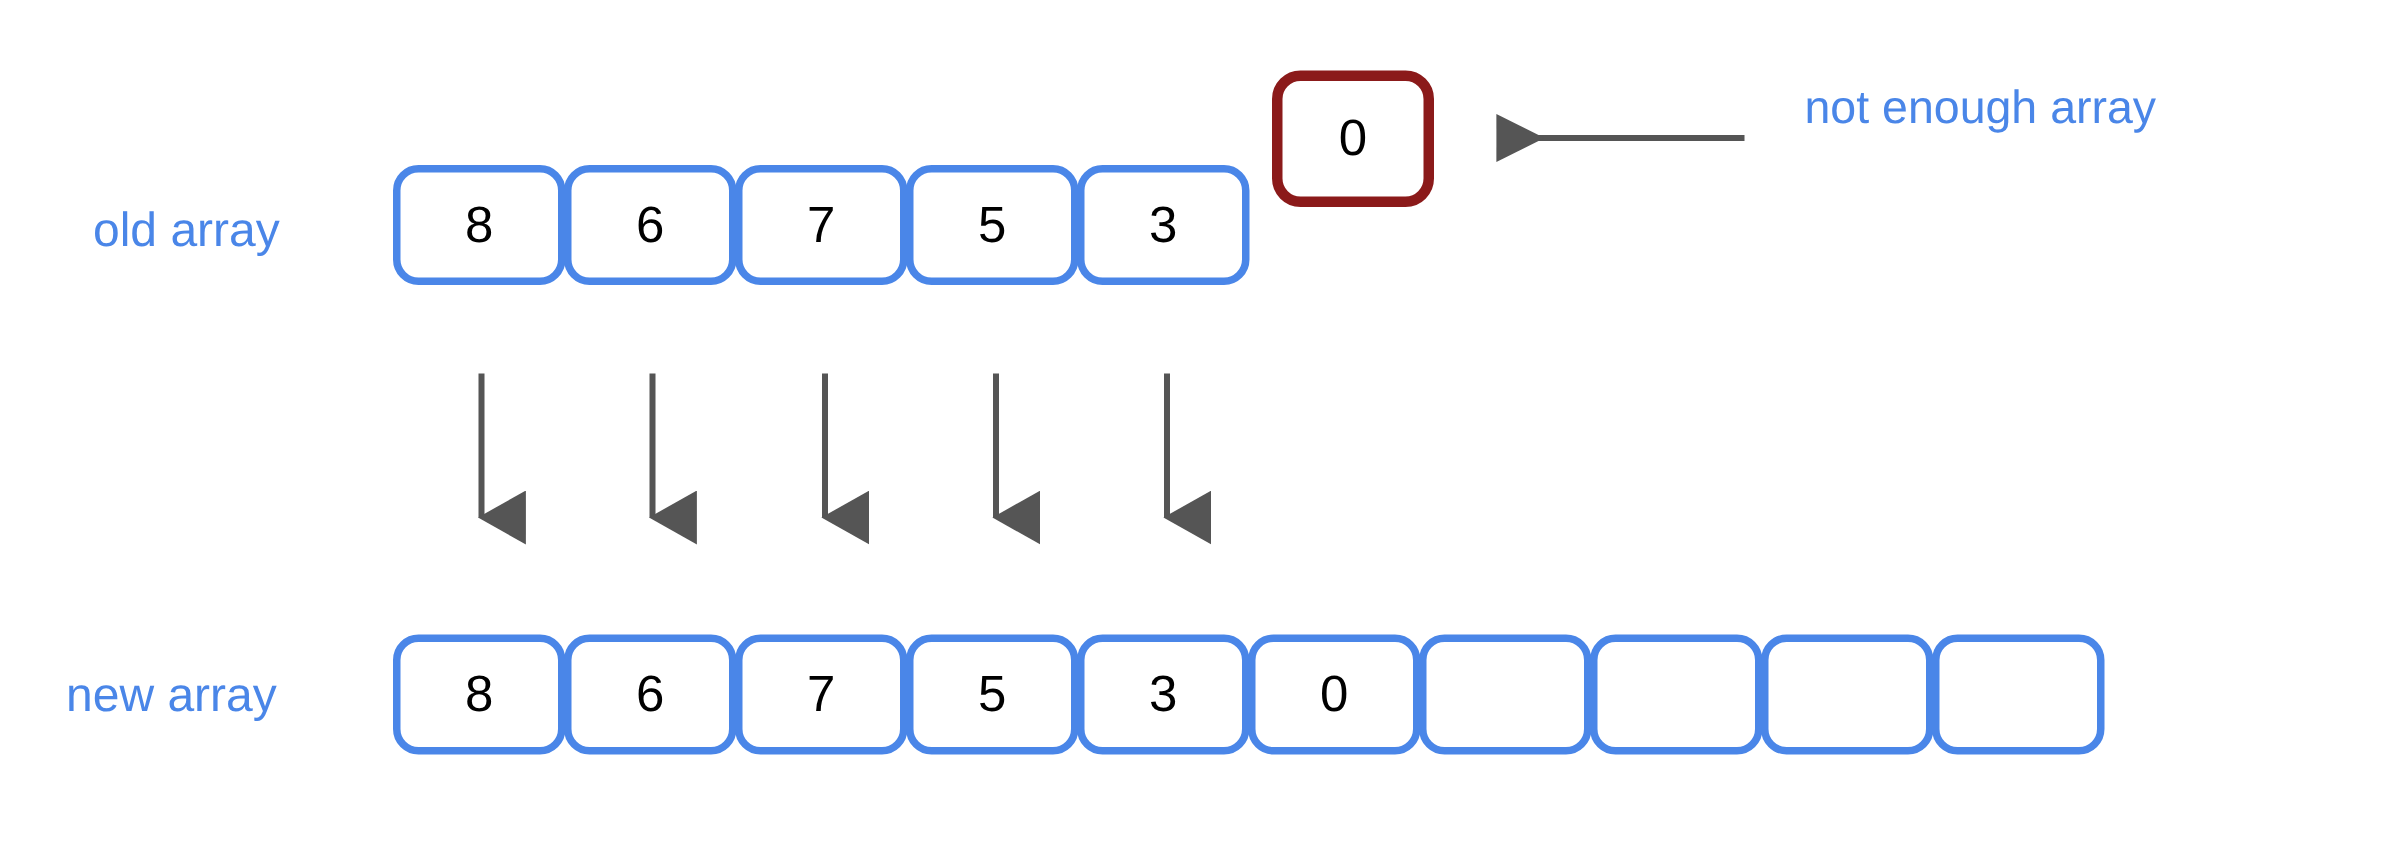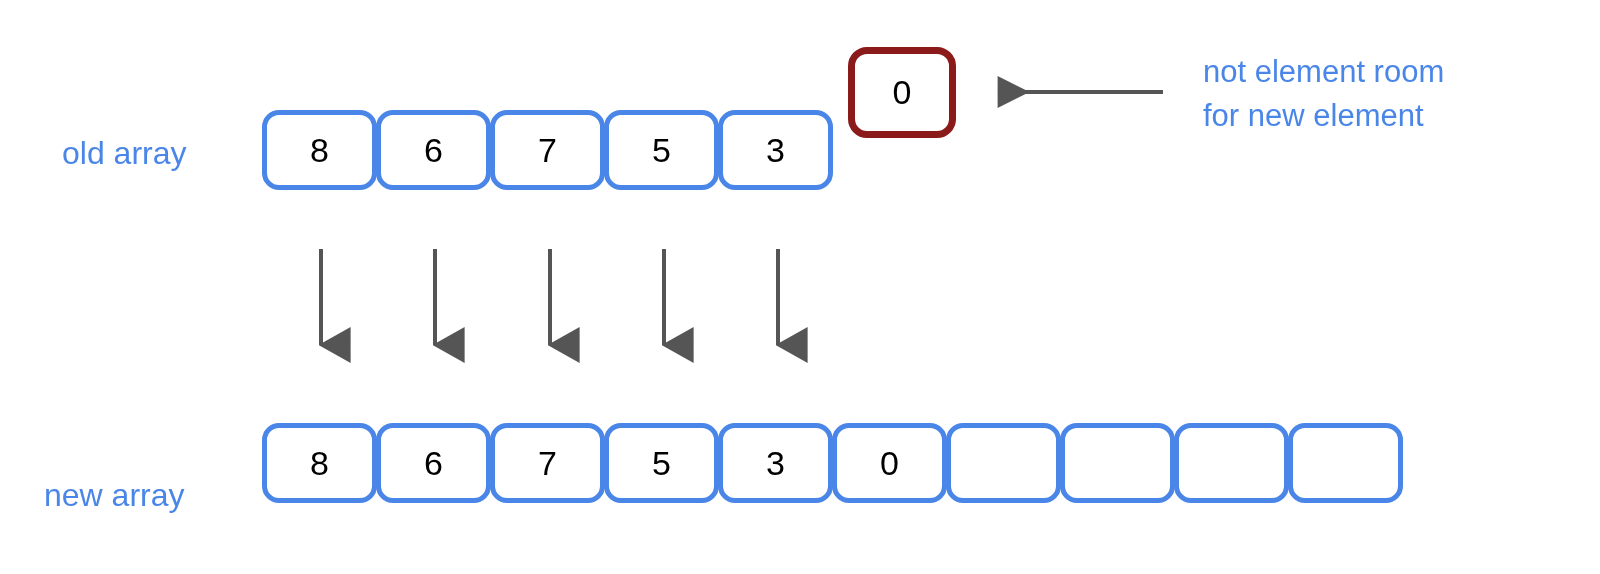--- a/index.html
+++ b/index.html
@@ -31,21 +31,20 @@
     white-space: nowrap;
     font-family: "Liberation Sans", sans-serif;
   }
   #label-old {
     left: 62px;
     top: 137px;
   }
   #label-new {
     left: 44px;
     top: 447px;
-    margin-top: 32px;
   }
 
   
   #annotation {
     position: absolute;
     left: 1203px;
     top: 50px;
     color: #4a86e8;
     font-size: 31px;
     line-height: 44px;
@@ -125,22 +124,21 @@
     <div class="cell">8</div>
     <div class="cell">6</div>
     <div class="cell">7</div>
     <div class="cell">5</div>
     <div class="cell">3</div>
   </div>
 
   <div id="overflow-cell">0</div>
 
   <div id="annotation">
-    <div>not element room</div>
-    <div>for new element</div>
+    <div>not enough array</div>
   </div>
 
   <div id="label-new" class="row-label">new array</div>
 
   <div id="new-array" class="array-row">
     <div class="cell">8</div>
     <div class="cell">6</div>
     <div class="cell">7</div>
     <div class="cell">5</div>
     <div class="cell">3</div>

